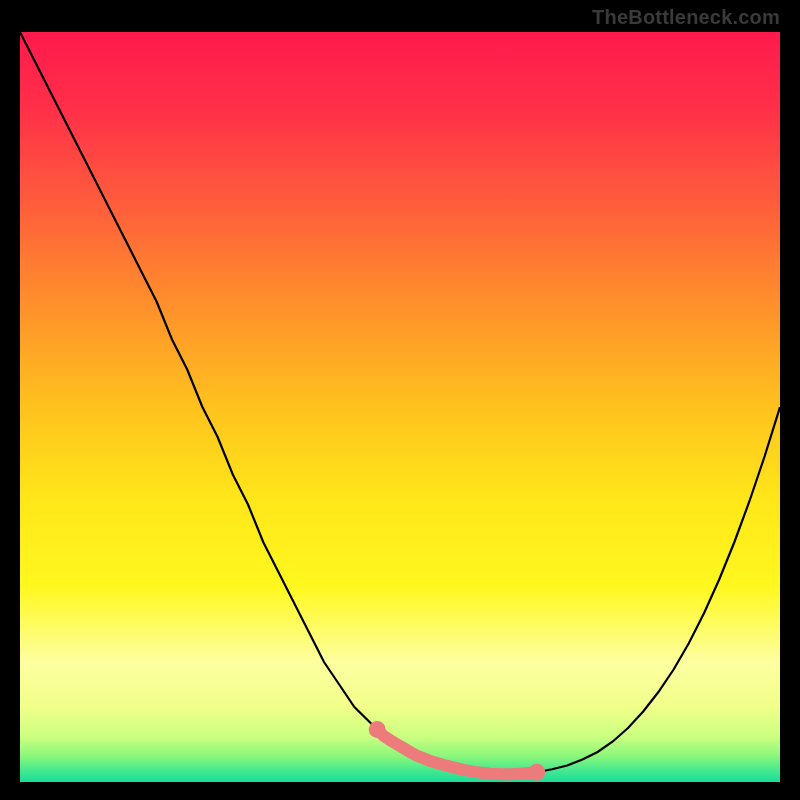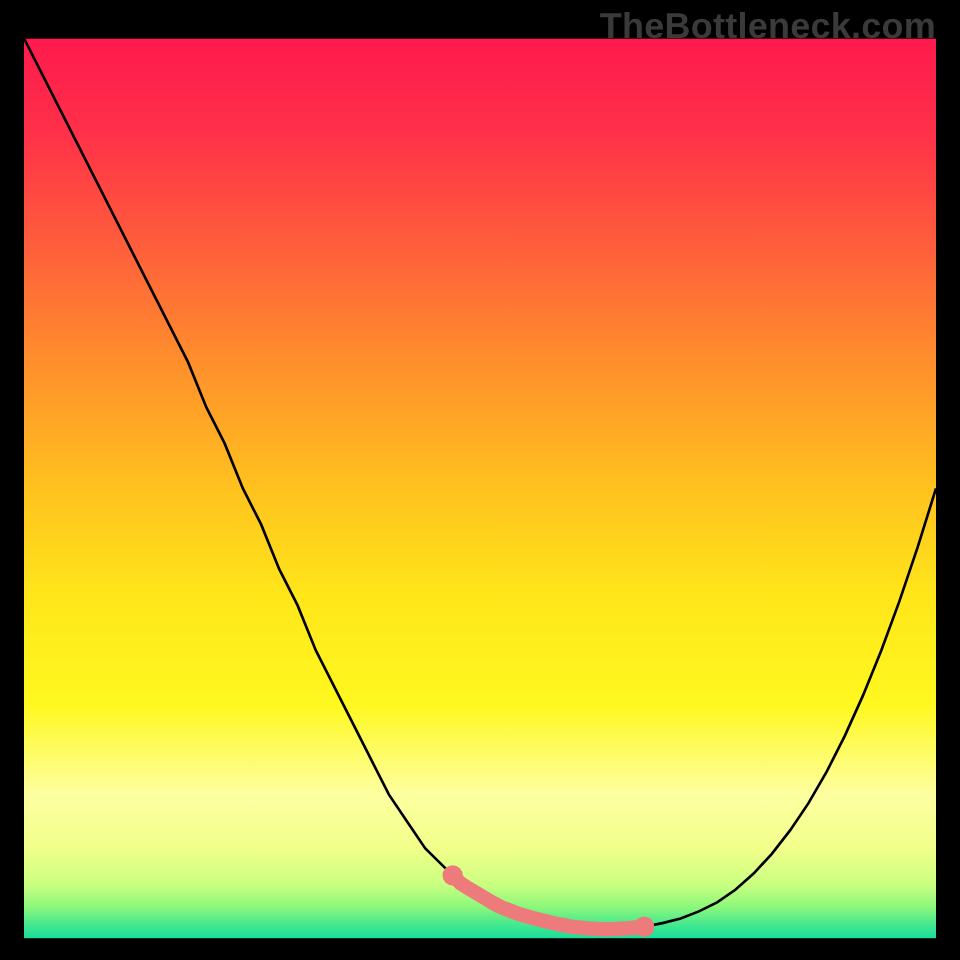--- a/index.html
+++ b/index.html
@@ -25,21 +25,21 @@
     position: absolute;
     inset: 0;
     width: 100%;
     height: 100%;
   }
   .watermark {
     position: absolute;
     top: 6px;
     right: 20px;
     font-family: Arial, Helvetica, sans-serif;
-    font-size: 30px;
+    font-size: 20px;
     font-weight: 600;
     color: #3a3a3a;
     letter-spacing: 0.2px;
   }
 </style>
 </head>
 <body>
 <div class="frame">
 
   <div class="watermark">TheBottleneck.com</div>

